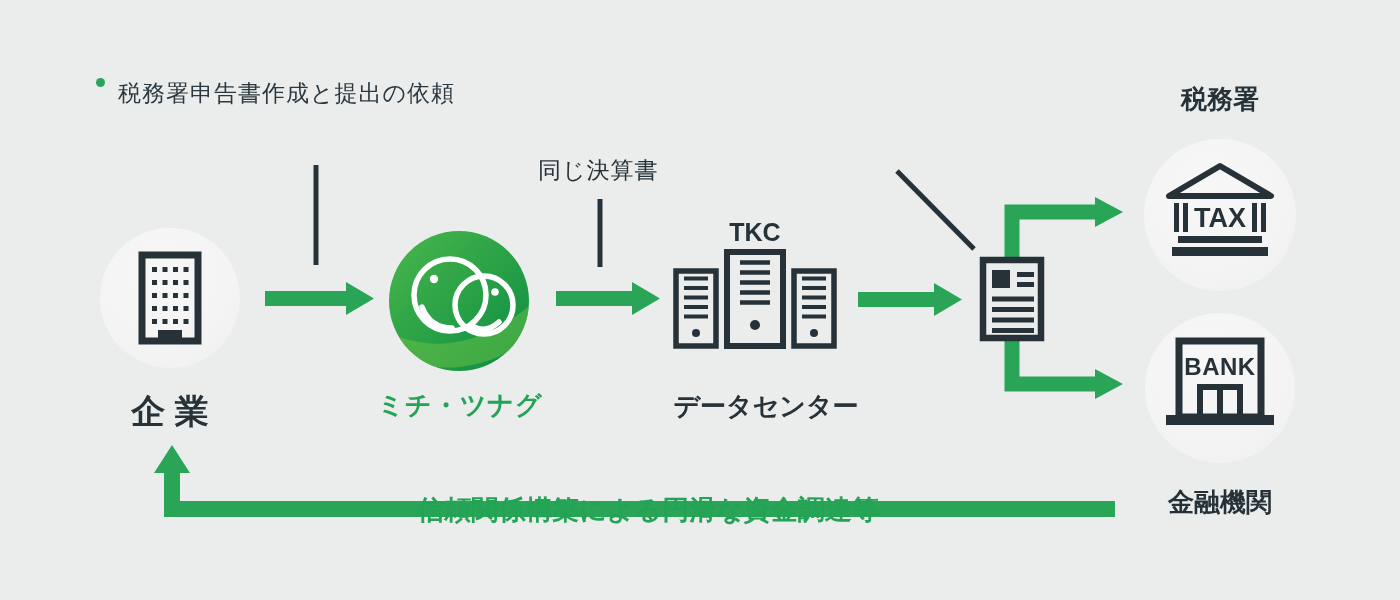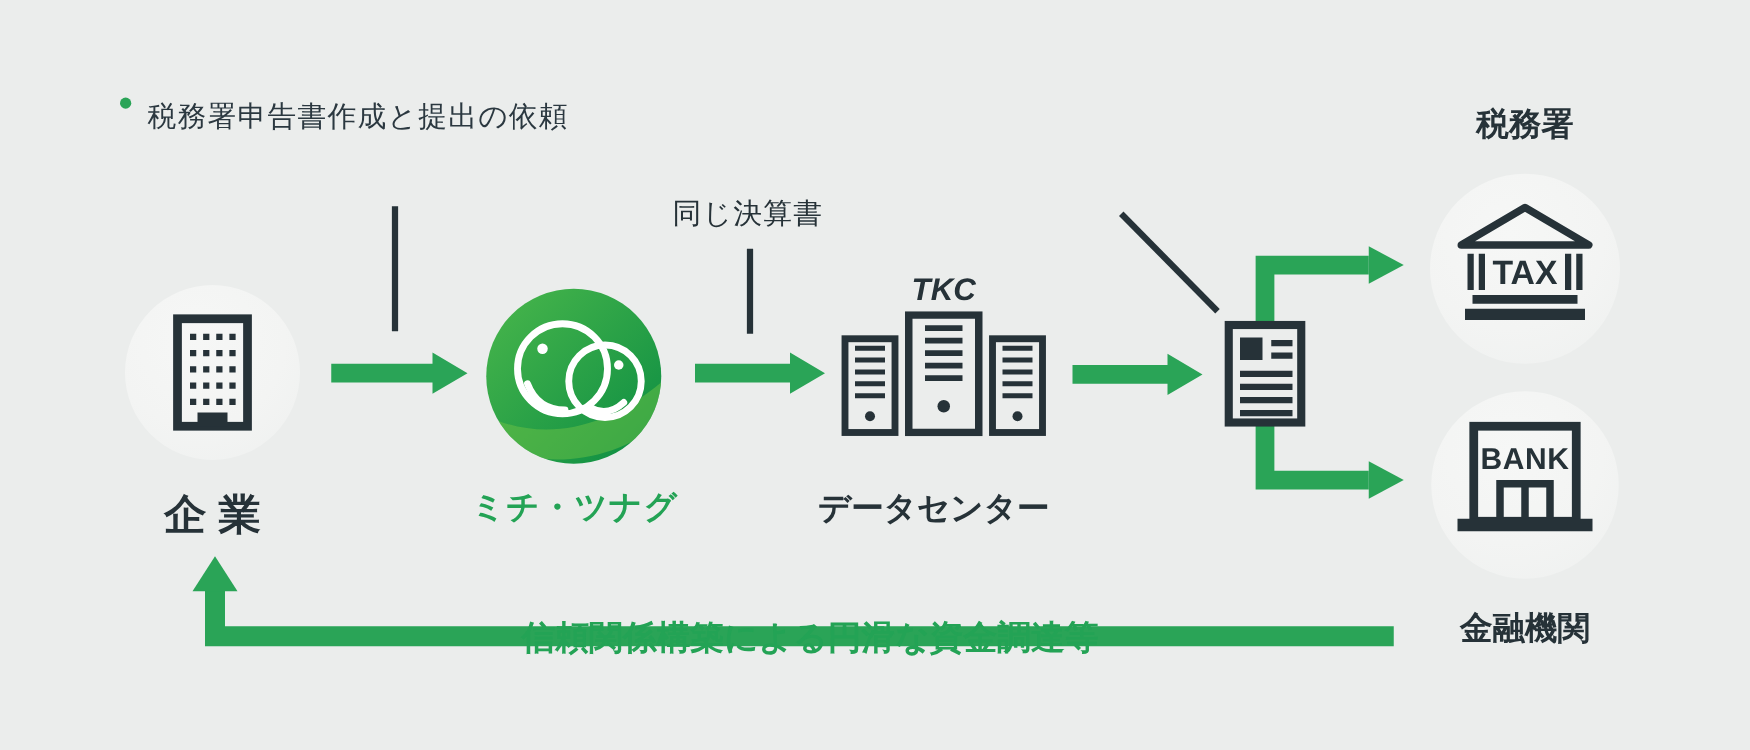--- a/index.html
+++ b/index.html
@@ -14,24 +14,24 @@
   .abs{position:absolute;}
   .label{position:absolute;color:#263238;white-space:nowrap;}
   .label.center{text-align:center;}
   .bold{font-weight:bold;}
   .green-text{color:#23a355;font-family:Liberation Serif, serif;}
   .bullets{position:absolute;left:96px;top:78px;}
   .bullet-row{display:flex;align-items:flex-start;height:40px;font-size:23px;color:#2b3840;letter-spacing:1px;}
   .bullet-dot{width:9px;height:9px;border-radius:50%;background:#2aa457;margin-right:13px;flex:0 0 auto;}
   .label-efile{left:538px;top:155px;font-size:23px;letter-spacing:1px;}
   .label-samedocs{left:775px;top:131px;font-size:23px;letter-spacing:1px;}
-  .label-tkc{left:705px;top:218px;width:100px;font-size:25px;font-style:italic;}
+  .label-tkc{left:705px;top:218px;width:100px;font-size:25px;}
   .label-company{left:100px;top:389px;width:140px;font-size:34px;}
   .label-michi{left:360px;top:388px;width:200px;font-size:26px;letter-spacing:1px;}
-  .label-dc{left:647px;top:389px;width:200px;font-size:26px;}
+  .label-dc{left:666px;top:389px;width:200px;font-size:26px;}
   .label-tax{left:1144px;top:82px;width:152px;font-size:26px;}
   .label-bank{left:1144px;top:485px;width:152px;font-size:26px;}
   .label-feedback{left:328px;top:456px;width:640px;font-size:27px;color:#23a355;margin-top:36px;}
   .icon-company{left:138px;top:251px;}
   .icon-logo{left:387px;top:229px;}
   .icon-servers{left:672px;top:249px;}
   .icon-document{left:979px;top:256px;}
   .icon-tax{left:1163px;top:160px;}
   .icon-bank{left:1164px;top:335px;}
 </style>

